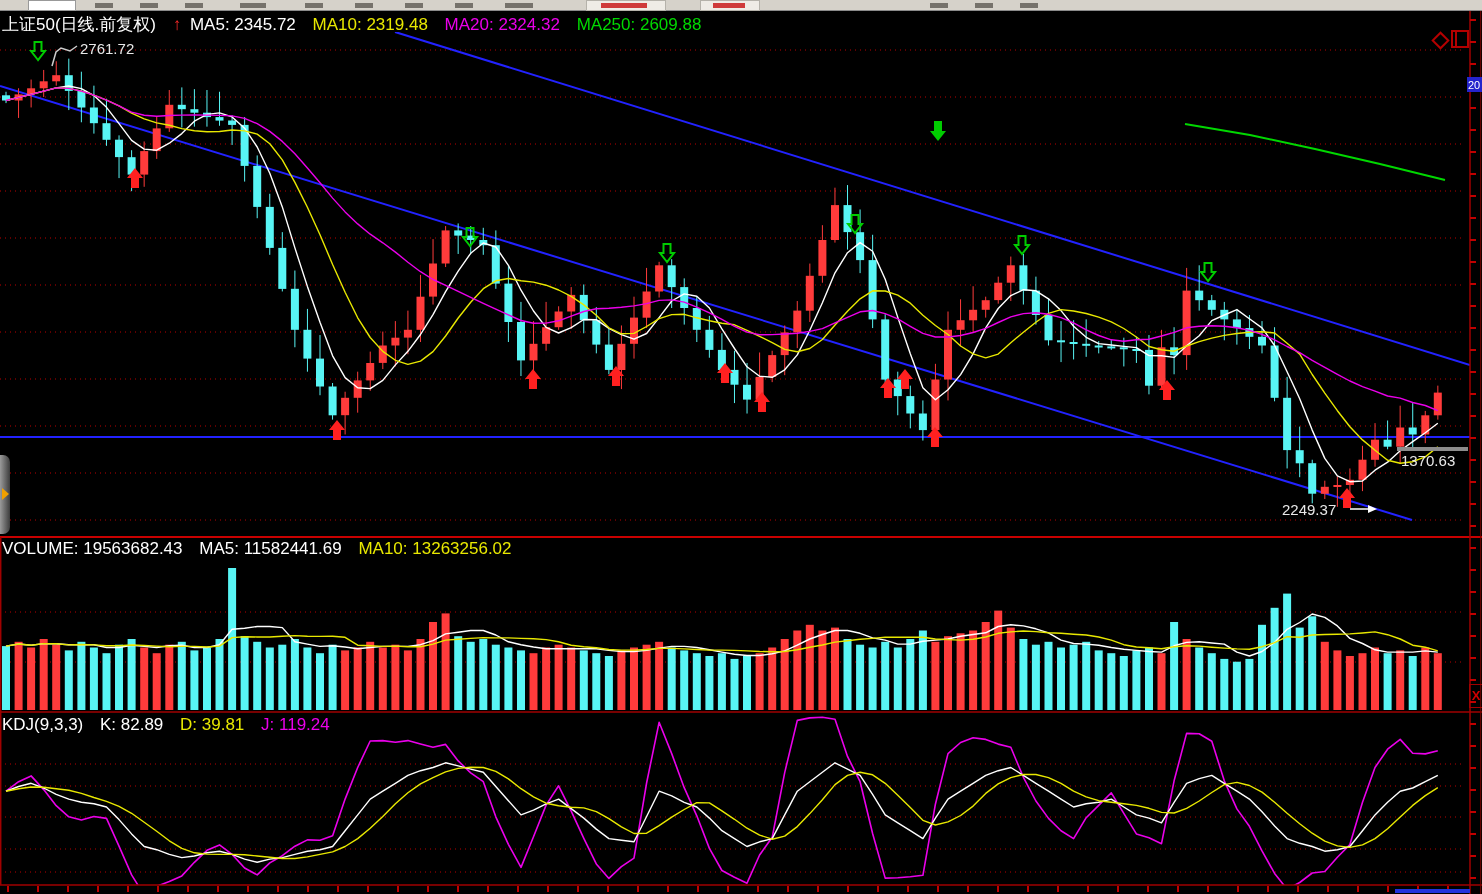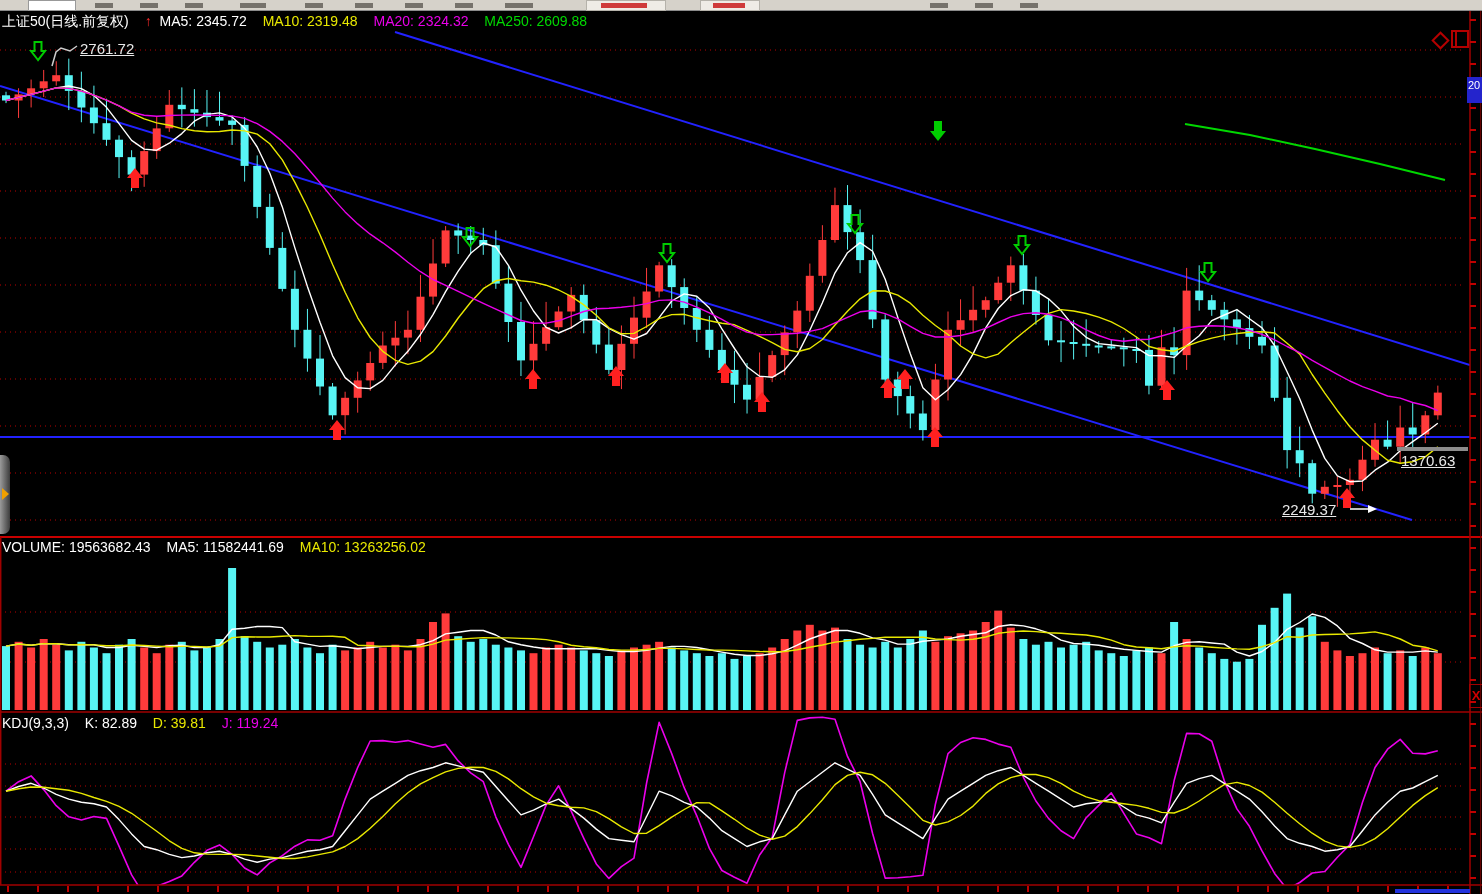--- a/index.html
+++ b/index.html
@@ -5,25 +5,25 @@
   html,body{margin:0;padding:0;background:#000;}
   body{width:1482px;height:894px;position:relative;overflow:hidden;
        font-family:"Liberation Sans","DejaVu Sans",sans-serif;}
   .topbar{position:absolute;left:0;top:0;width:1482px;height:10px;background:#d6d2ca;
           border-bottom:1px solid #8a8a8a;}
   .tb-frag{position:absolute;top:3px;height:5px;background:#55514b;opacity:.75;}
   .tb-white{position:absolute;left:28px;top:0;width:46px;height:9px;background:#fff;border:1px solid #999;}
   .tb-btn{position:absolute;top:0;height:9px;background:#efece6;border:1px solid #b5b2aa;}
   .tb-red{position:absolute;top:2px;height:5px;background:#cf3b3b;}
   #svgwrap{position:absolute;left:0;top:0;width:1482px;height:894px;}
-  .row{position:absolute;white-space:nowrap;font-size:14px;letter-spacing:0;text-decoration:underline;}
+  .row{position:absolute;white-space:nowrap;font-size:17px;letter-spacing:0;text-decoration:underline;}
   .row span{margin-right:12px;}
   .w{color:#fff;} .y{color:#e8e800;} .m{color:#ea00ea;} .g{color:#00d800;} .r{color:#ff2a2a;}
-  .anno{position:absolute;color:#e8e8e8;font-size:15px;white-space:nowrap;text-decoration:underline;}
-  .badge{position:absolute;left:1467px;top:77px;width:15px;height:26px;background:#2424cc;
+  .anno{position:absolute;color:#e8e8e8;font-size:15px;white-space:nowrap;}
+  .badge{position:absolute;left:1467px;top:77px;width:15px;height:15px;background:#2424cc;
          color:#fff;font-size:11px;line-height:17px;overflow:hidden;text-align:left;padding-left:1px;}
   .xmark{position:absolute;left:1469px;top:684px;width:12px;height:22px;border:1px solid #a00000;
          color:#d00000;font-size:13px;line-height:22px;text-align:center;font-weight:bold;}
   .icon-diamond{position:absolute;left:1434px;top:34px;width:9px;height:9px;border:2px solid #b40000;
                 transform:rotate(45deg);}
   .icon-window{position:absolute;left:1451px;top:30px;width:14px;height:14px;border:2px solid #b40000;}
   .icon-window i{position:absolute;left:2px;top:0;bottom:0;border-left:2px solid #b40000;}
   .handle{position:absolute;left:0;top:455px;width:10px;height:79px;
           background:linear-gradient(90deg,#9a9a9a,#3c3c3c);border-radius:0 7px 7px 0;}
   .handle i{position:absolute;left:2px;top:33px;width:0;height:0;border-left:7px solid #f0a000;

